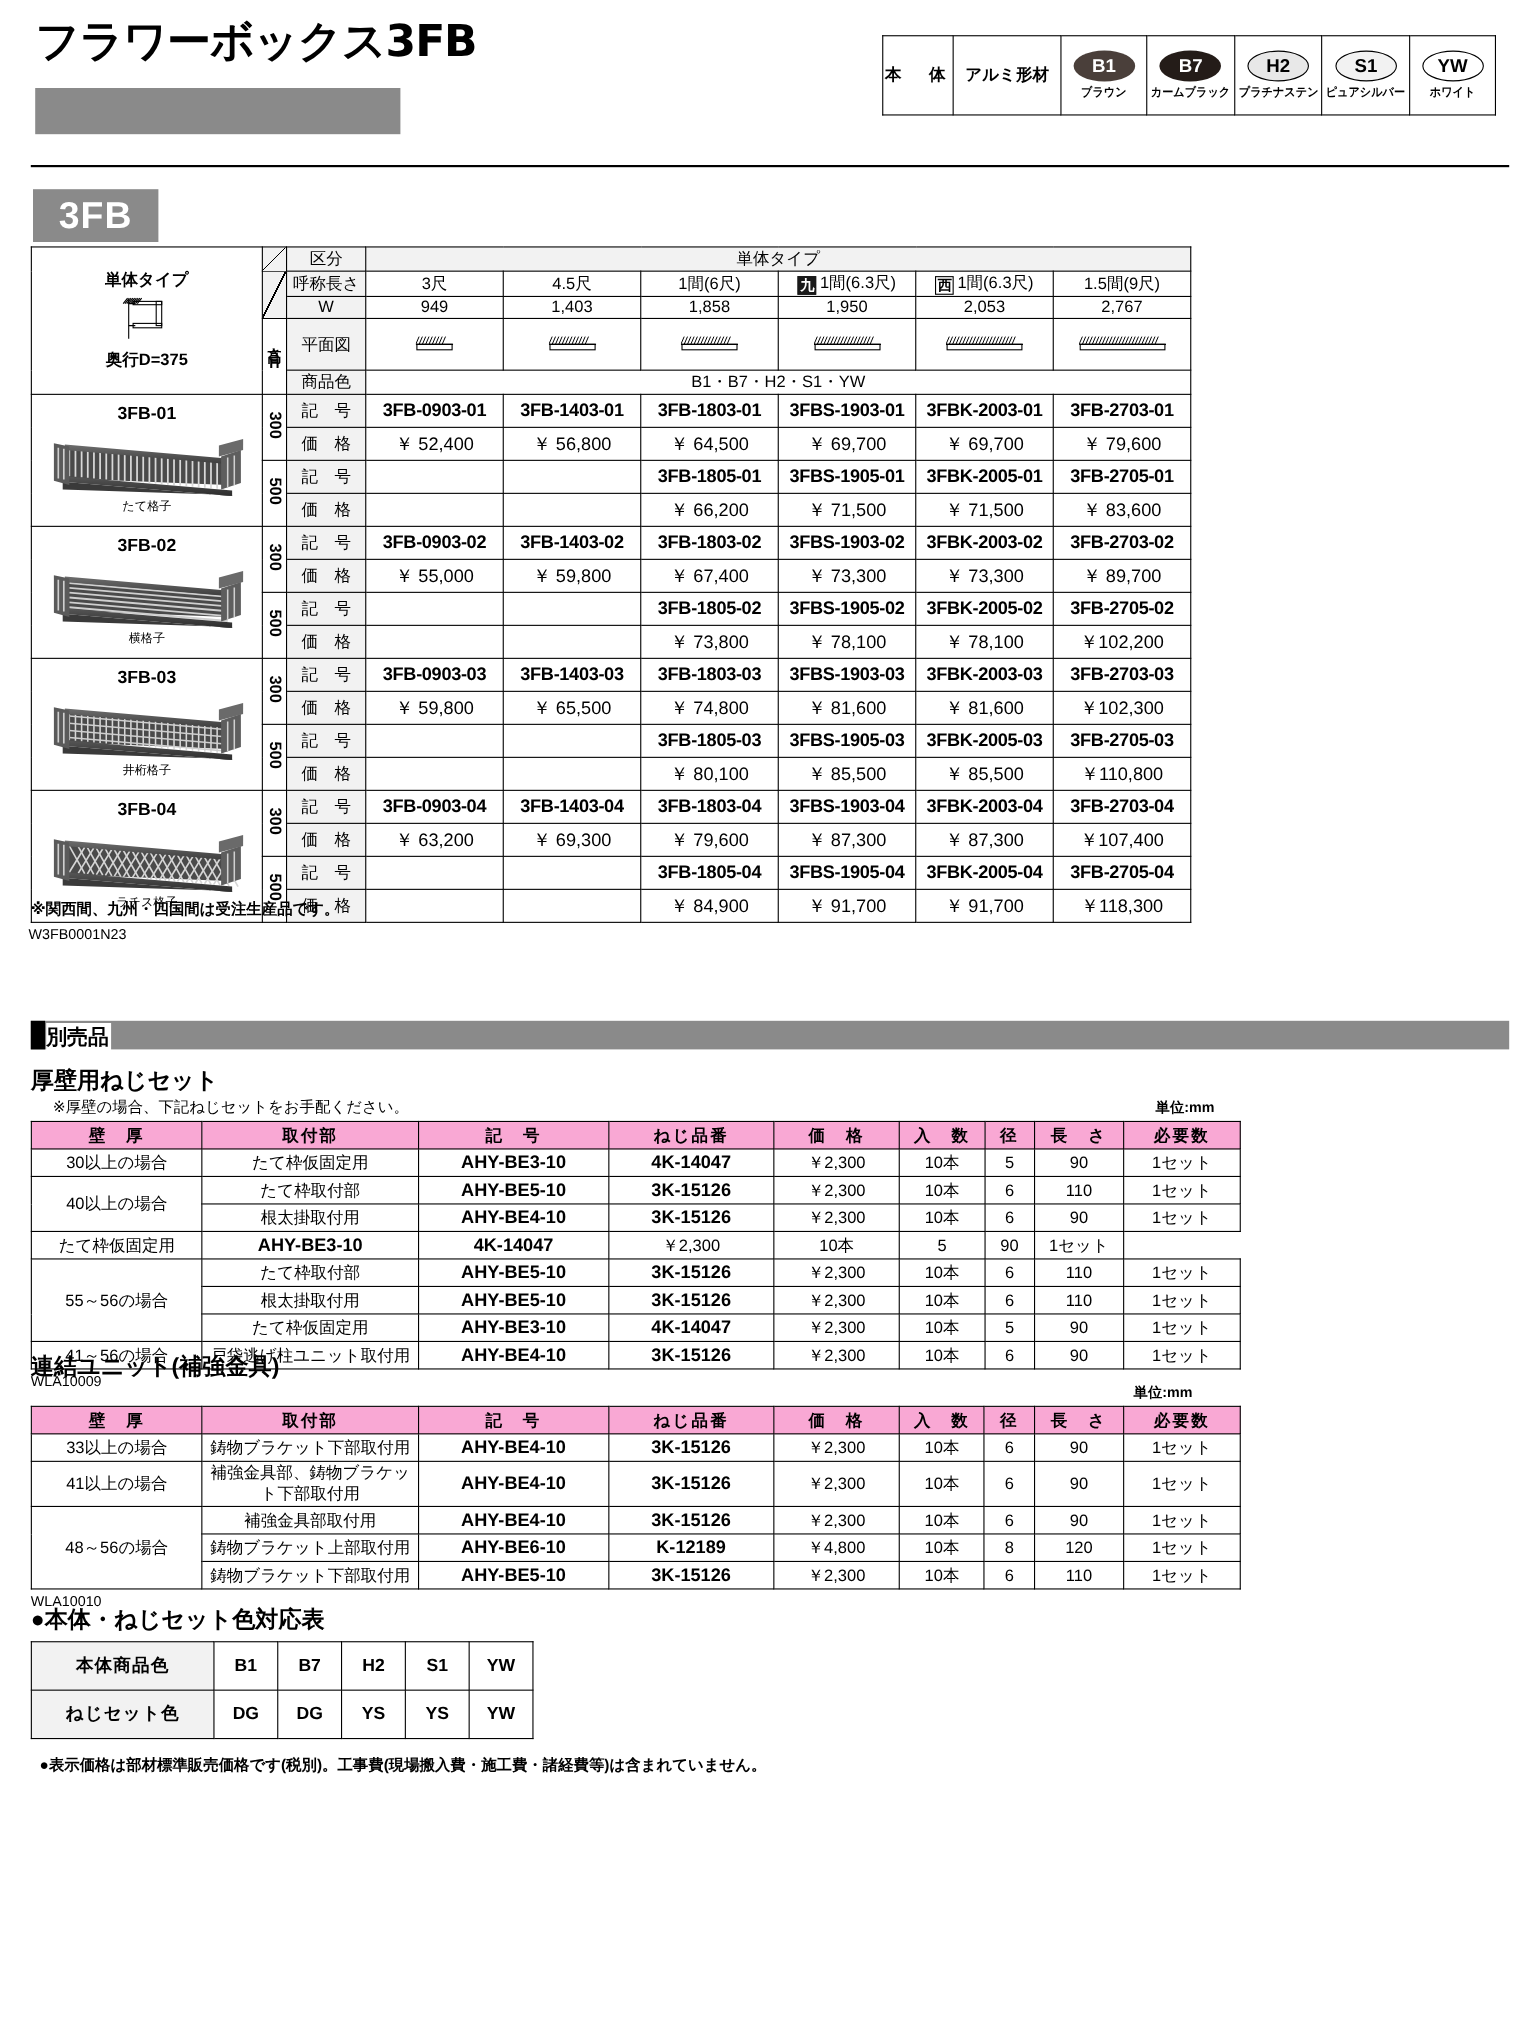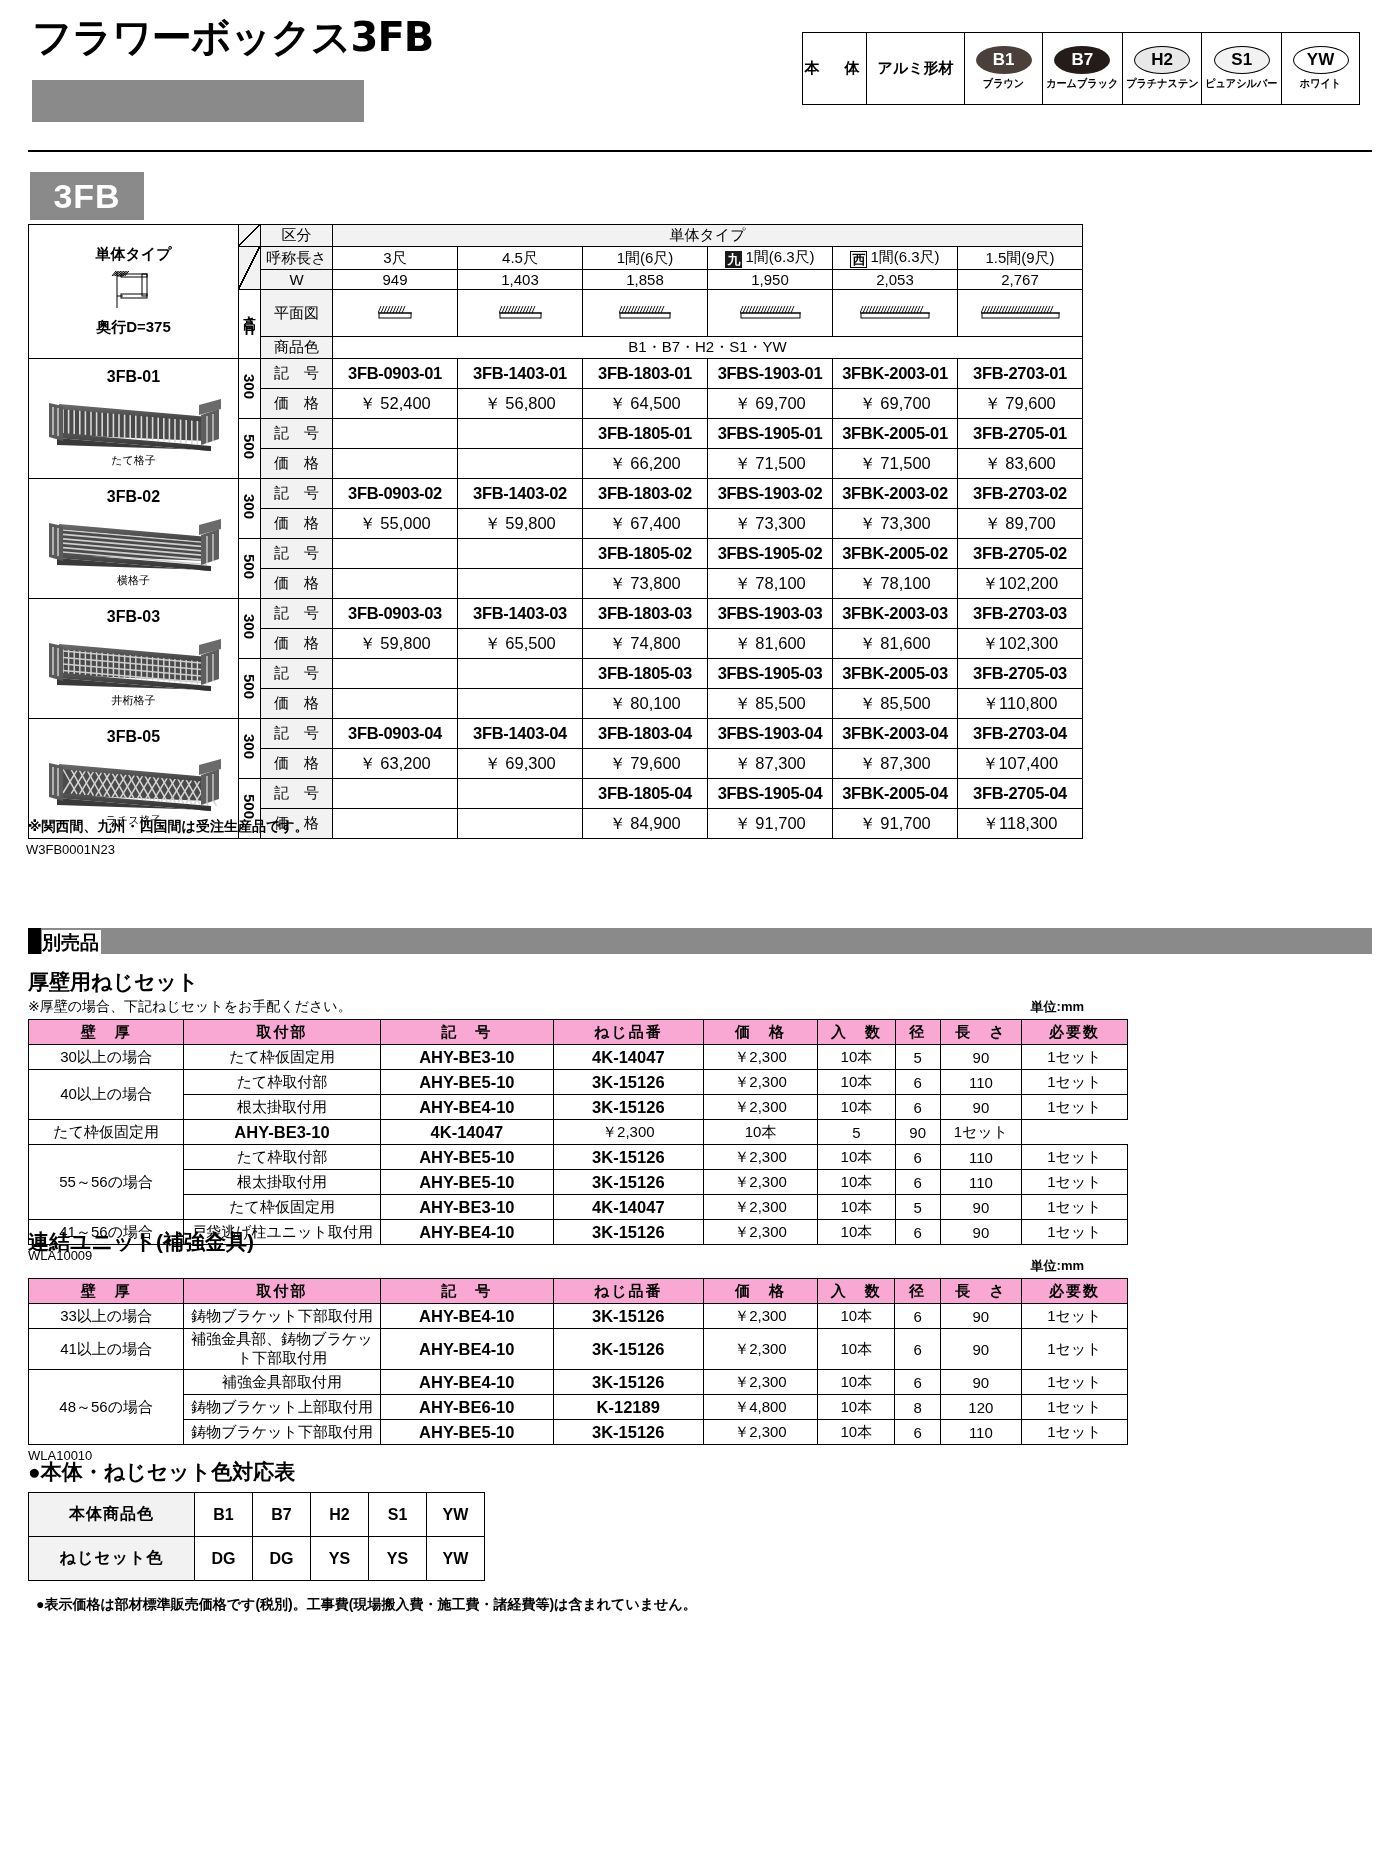--- a/index.html
+++ b/index.html
@@ -666,21 +666,21 @@
             <td class="c-dat cellh"><span class="price"></span></td>
             <td class="c-dat cellh"><span class="price"></span></td>
             <td class="c-dat cellh"><span class="price">￥  80,100</span></td>
             <td class="c-dat cellh"><span class="price">￥  85,500</span></td>
             <td class="c-dat cellh"><span class="price">￥  85,500</span></td>
             <td class="c-dat cellh"><span class="price">￥110,800</span></td>
           </tr>
           <tr>
             <td class="c-pic" rowspan="4">
           <div style="padding:2px 0 3px;">
-            <div class="pcode">3FB-05</div>
+            <div class="pcode">3FB-04</div>
             <svg class="prodimg" viewBox="0 0 186 62" xmlns="http://www.w3.org/2000/svg">
     <defs>
       <linearGradient id="g1-lattice" x1="0" y1="0" x2="0" y2="1">
         <stop offset="0" stop-color="#6e6e6e"></stop>
                       <stop offset="1" stop-color="#3d3d3d"></stop>
       </linearGradient>
       <linearGradient id="g2-lattice" x1="0" y1="0" x2="0" y2="1">
         <stop offset="0" stop-color="#565656"></stop>
                       <stop offset="1" stop-color="#2c2c2c"></stop>
       </linearGradient>
@@ -786,21 +786,21 @@
   <div class="docid1">W3FB0001N23</div>
 
   <div class="sec-head">
     <div class="bar"></div>
     <div class="blk"></div>
     <div class="txt">別売品</div>
   </div>
 
   <div style="position:absolute; left:28px; top:968px; width:1100px;">
     <div class="sub-title">厚壁用ねじセット</div>
-    <div style="display:flex; justify-content:space-between; align-items:flex-end; width:1056px; margin-top:2px;">
+    <div style="display:flex; justify-content:space-between; align-items:flex-end; width:1056px; margin-top:2px;margin-left:20px;">
       <div class="sub-note">※厚壁の場合、下記ねじセットをお手配ください。</div>
       <div class="unit-note">単位:mm</div>
     </div>
     <table class="ot" id="screw-table" style="margin-top:3px;">
         <thead>
           <tr>
             <td style="width:158px">壁　厚</td>
             <td style="width:200px">取付部</td>
             <td style="width:176px">記　号</td>
             <td style="width:152px">ねじ品番</td>

